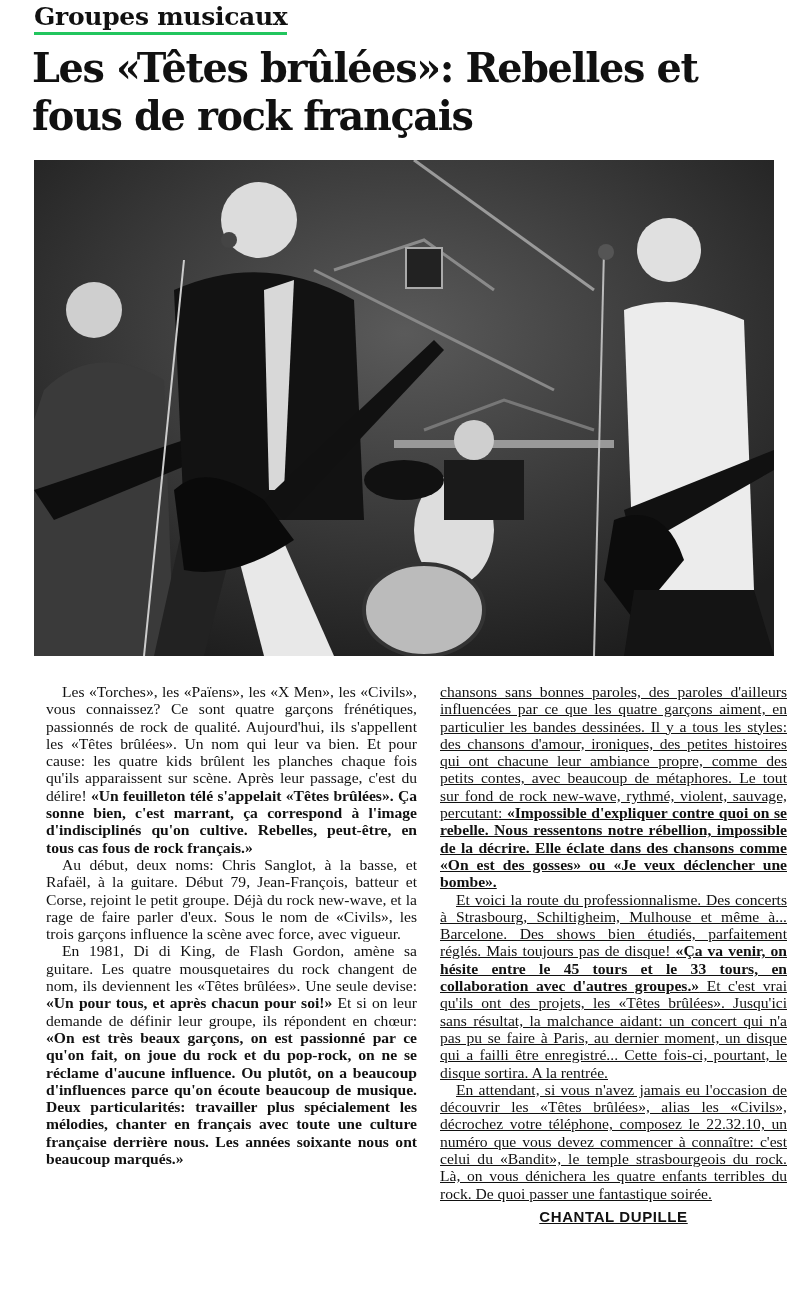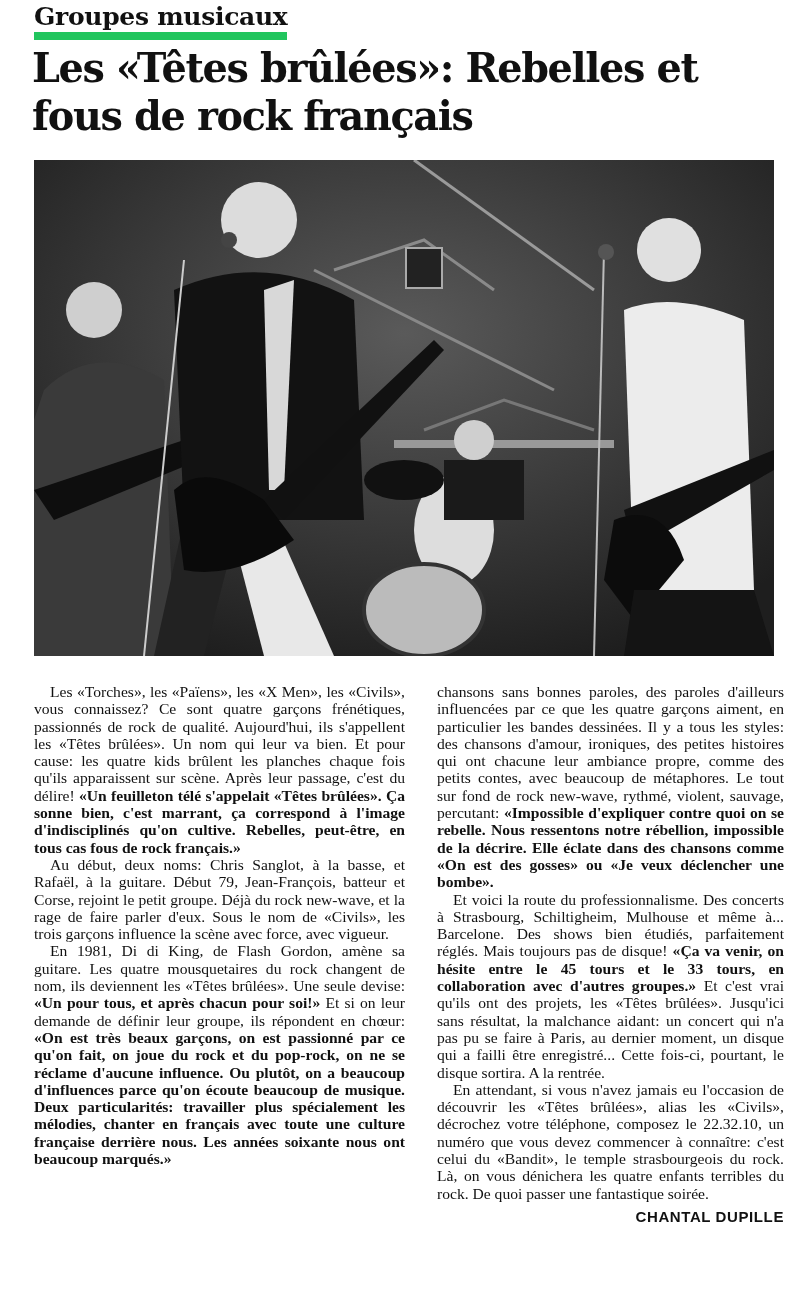--- a/index.html
+++ b/index.html
@@ -1,44 +1,44 @@
 <!DOCTYPE html>
 <html><head>
 <meta charset="utf-8">
 <style>
   html, body { margin: 0; padding: 0; background: #ffffff; }
   body { width: 800px; height: 1315px; position: relative; overflow: hidden; color: #111; }
   .kicker {
     position: absolute; left: 34px; top: 2px;
     font-family: "DejaVu Serif", serif; font-weight: bold; font-size: 25px;
     letter-spacing: -0.3px; line-height: 30px;
-    border-bottom: 8px solid #22c55e; padding-bottom: 0px;
+    border-bottom: 3px solid #22c55e; padding-bottom: 0px;
   }
   .headline {
     position: absolute; left: 32px; top: 44px; width: 740px;
     font-family: "DejaVu Serif", serif; font-weight: bold; font-size: 41px;
     line-height: 48px; letter-spacing: -1.4px; transform: scaleX(0.97); transform-origin: left top;
   }
   .photo {
     position: absolute; left: 34px; top: 160px; width: 740px; height: 496px;
     background: #2a2a2a; overflow: hidden;
   }
   .photo svg { display: block; }
   .col {
     position: absolute; top: 683px; width: 371px;
     font-family: "Liberation Serif", serif; font-size: 15.6px; line-height: 17.3px;
-    text-align: justify; hyphens: manual;
+    text-align: justify; hyphens: manual; margin-left: 12px;
   }
   .col.left { left: 34px; }
-  .col.right { left: 437px; width: 347px; }
+  .col.right { left: 428px; width: 347px; text-decoration: underline; }
   .col p { margin: 0; text-indent: 16px; }
   .col p.noindent { text-indent: 0; }
   .col b { font-weight: bold; }
   .byline {
-    text-align: right; margin-top: 6px;
+    text-align: center; margin-top: 6px;
     font-family: "Liberation Sans", sans-serif; font-weight: bold; font-size: 15px; letter-spacing: 0.6px;
   }
 </style>
 </head>
 <body>
 
 <div class="kicker">Groupes musicaux</div>
 <div class="headline">Les «Têtes brûlées»: Rebelles et fous de rock français</div>
 
 <div class="photo" aria-label="Black-and-white concert photo of four band members on stage: two guitarists, a singer-guitarist, and a drummer under a tent">

